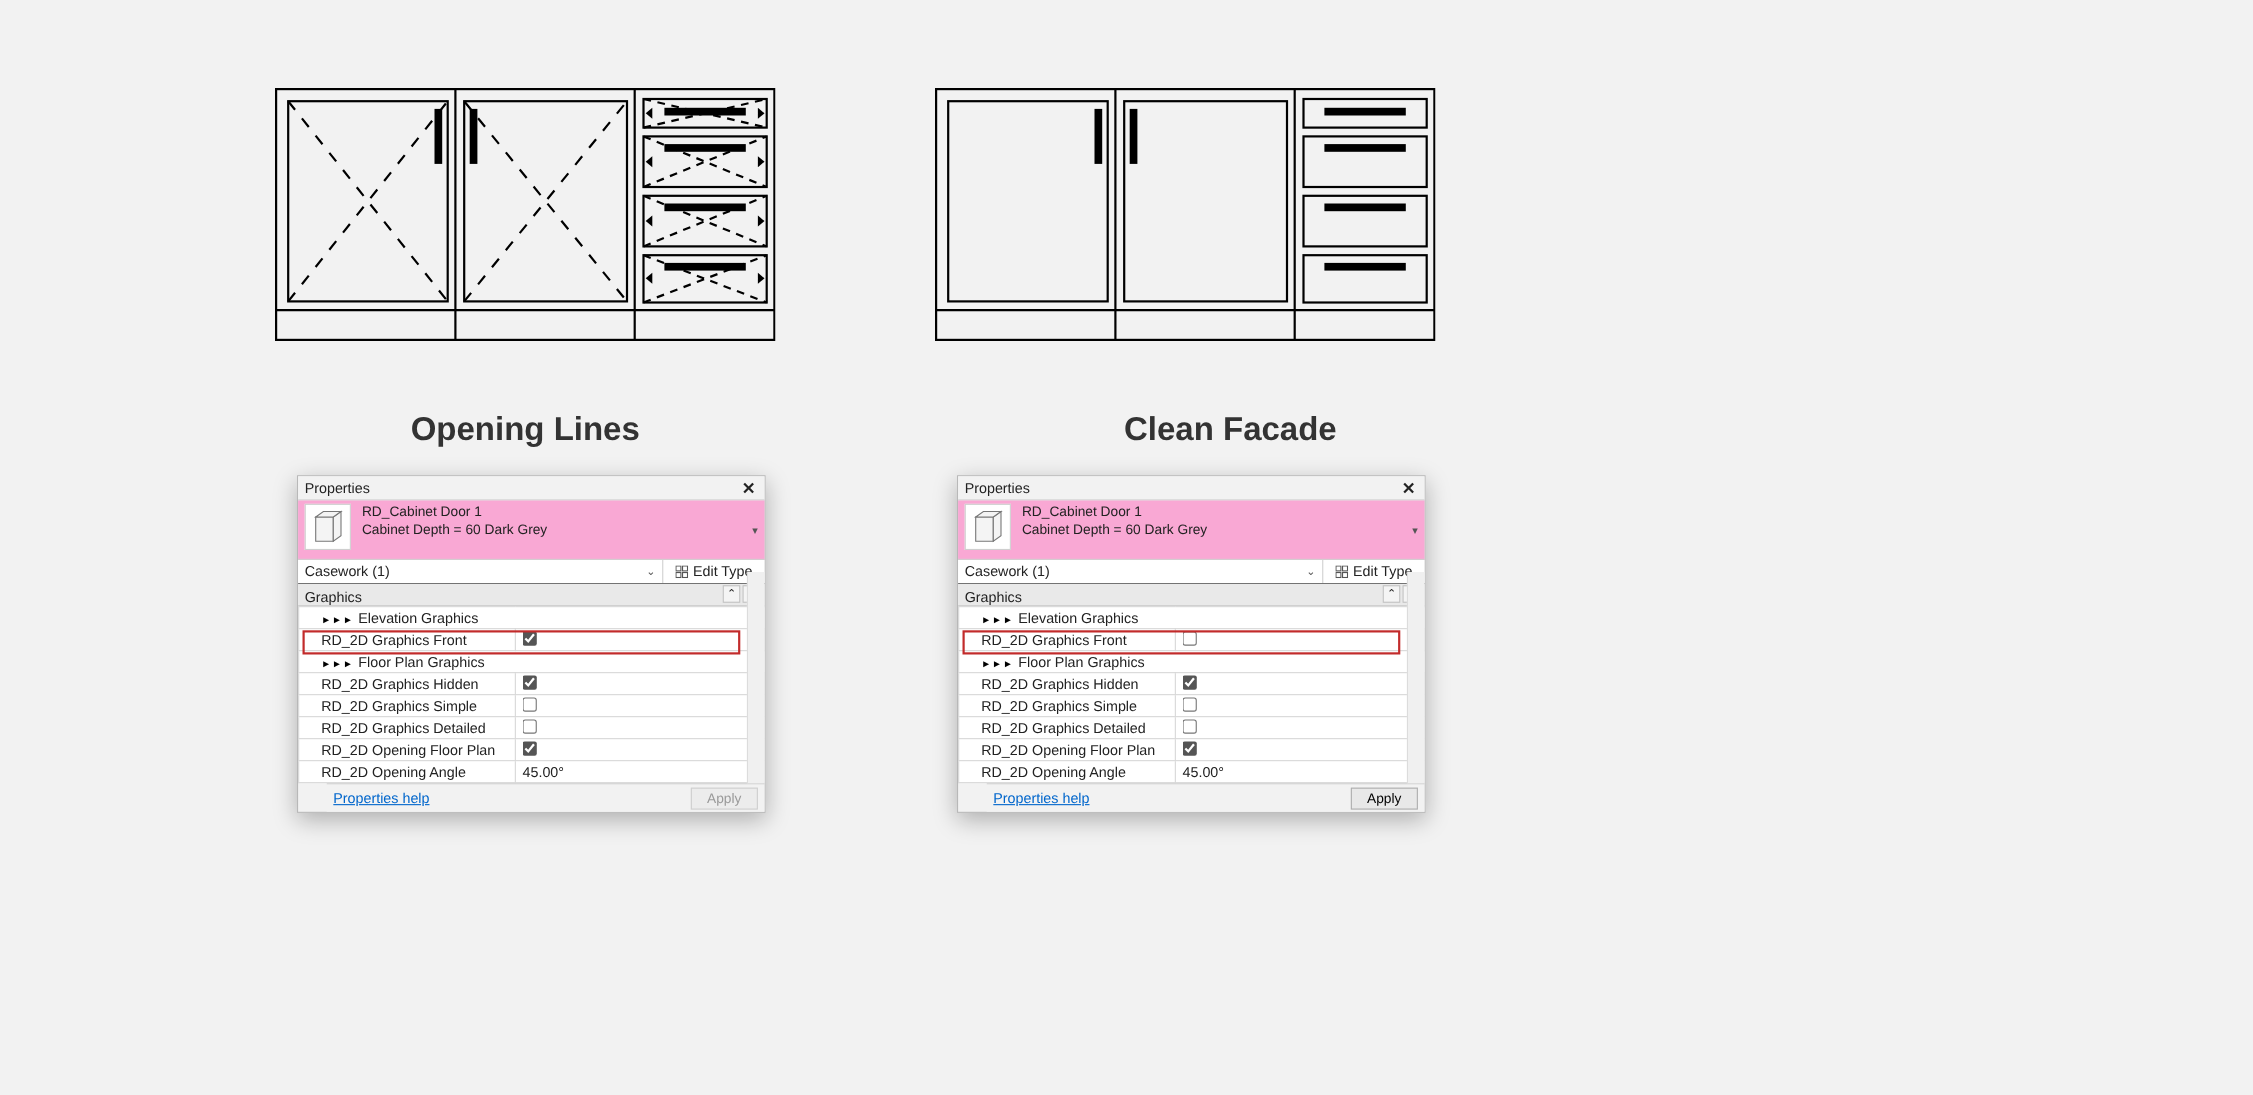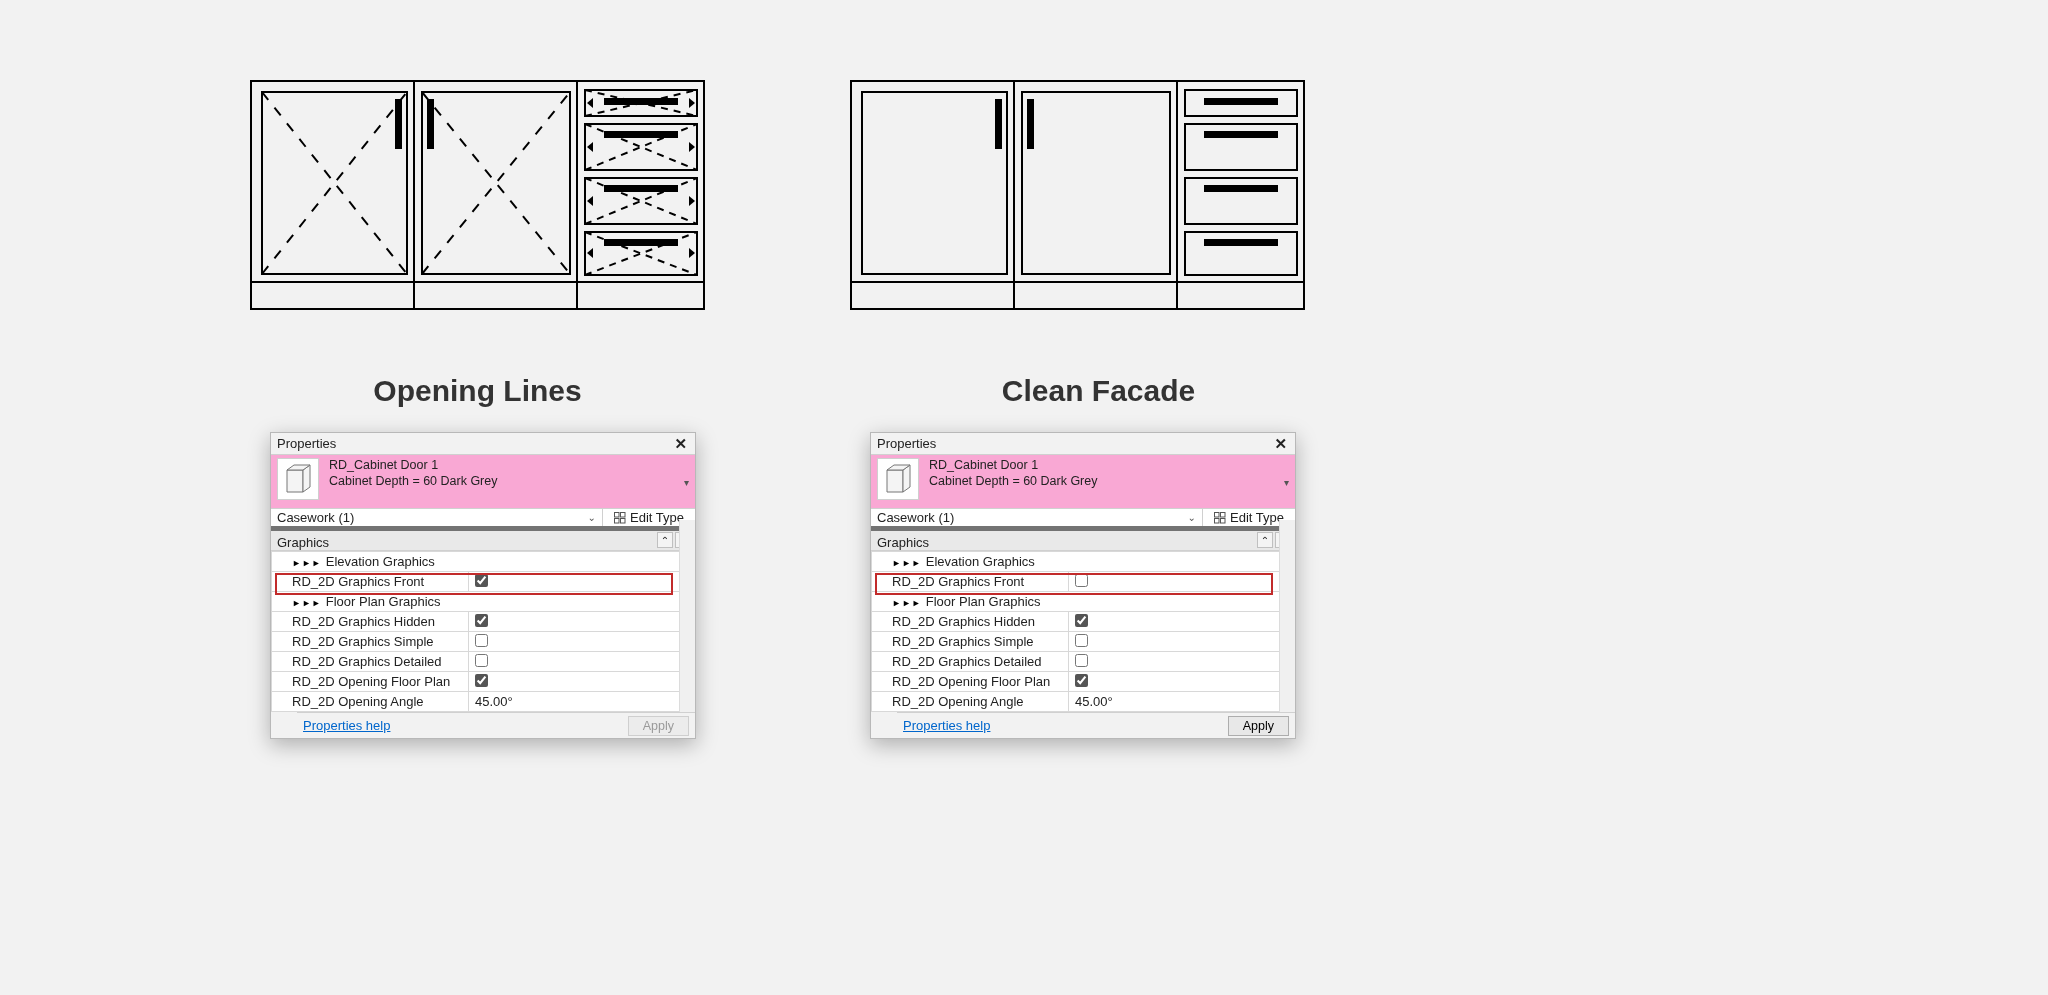--- a/index.html
+++ b/index.html
@@ -18,21 +18,21 @@
     top: 335px;
     width: 455px;
     text-align: center;
     font-size: 30px;
     font-weight: 700;
     color: #333;
     font-family: "Segoe UI", Arial, sans-serif;
     margin-top: 39px;
   }
   .caption-left  { left: 250px; }
-  .caption-right { left: 871px; }
+  .caption-right { left: 891px; }
 
   
   .cabinet-svg {
     position: absolute;
     top: 80px;
   }
   .cabinet-left  { left: 250px; }
   .cabinet-right { left: 850px; }
 
   
@@ -92,21 +92,21 @@
     transform: translateY(-50%);
     font-size: 10px;
     color: #555;
     cursor: pointer;
   }
 
   .panel-row2 {
     display: flex;
     align-items: stretch;
     height: 22px;
-    border-bottom: 5px solid #737373;
+    border-bottom: 1px solid #737373;
     background: #fff;
     font-size: 13px;
   }
   .panel-row2 .selector {
     flex: 1;
     display: flex;
     align-items: center;
     padding: 0 6px;
     border-right: 1px solid #d0d0d0;
     position: relative;

